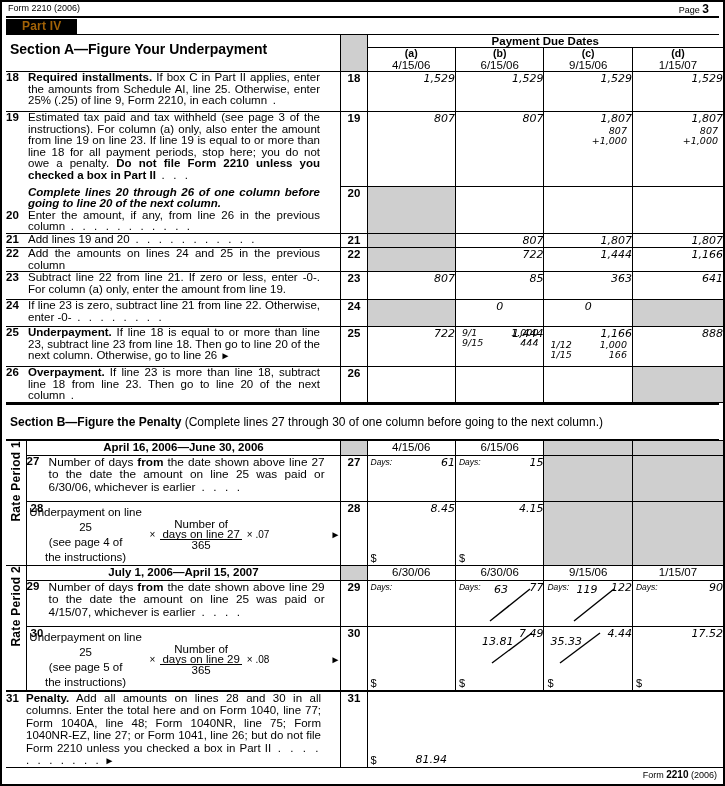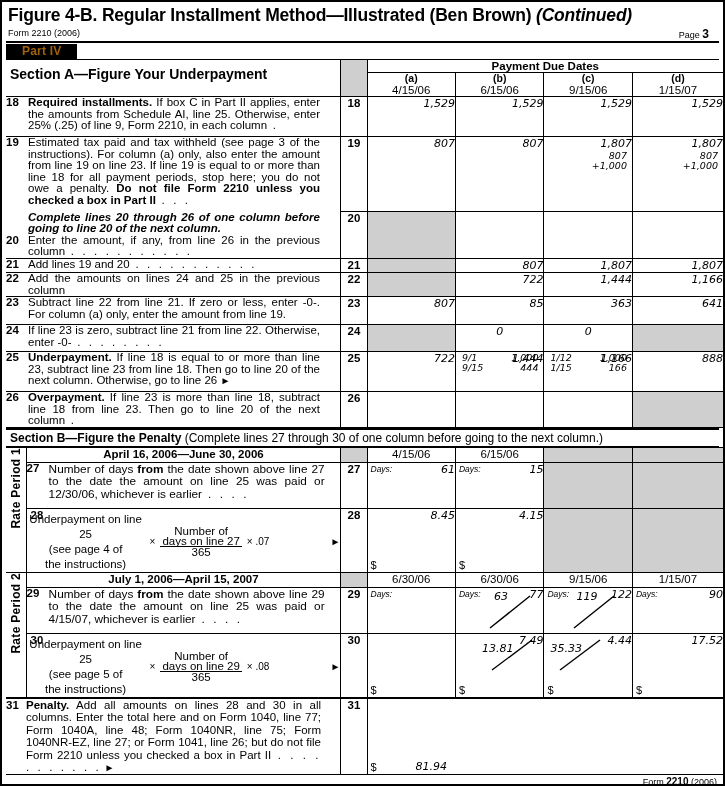--- a/index.html
+++ b/index.html
@@ -52,21 +52,21 @@
   .txt .body{display:inline-block;width:292px;vertical-align:top;text-align:justify;}
   .leader{letter-spacing:2.6px;}
 
   
   .pdd{font-weight:bold;font-size:12.5px;text-align:center;padding:1px 0;}
   .colhd{text-align:center;font-size:10.5px;line-height:11.5px;padding:1px 0 1px 0;}
   .colhd b{font-size:10.5px;}
   .secA{font-weight:bold;font-size:14px;padding:6px 0 0 4px;}
 
   
-  .secbar{font-size:12px;padding:1px 4px;border-top:2px solid #000;border-bottom:1px solid #000;}
+  .secbar{font-size:12px;padding:10px 4px;border-top:2px solid #000;border-bottom:1px solid #000;}
   .secbar b{font-weight:bold;}
 
   
   .rp{width:20px;text-align:center;vertical-align:middle;}
   .rp span{display:inline-block;writing-mode:vertical-rl;transform:rotate(180deg);
            font-weight:bold;font-size:12px;letter-spacing:0.3px;white-space:nowrap;}
 
   .periodhd{font-weight:bold;font-size:12.5px;text-align:center;padding:2px 0 1px 0;}
   .dateshd{font-size:11.5px;text-align:center;padding:1px 0;}
   .dayslbl{font-style:italic;font-size:8.5px;padding:1px 0 0 3px;font-family:"Liberation Sans",sans-serif;}
@@ -94,25 +94,20 @@
   .l31txt{font-size:11.3px;line-height:12.4px;padding:2px 4px 1px 4px;text-align:justify;}
   #footer{position:relative;height:15px;}
   #footer .ff{position:absolute;right:6px;top:1px;font-size:9px;}
   #footer .ff b{font-size:10px;}
 </style>
 </head>
 <body>
 
 <div id="page">
 
-  <div id="caption">
-    <span class="ttl">Figure 4-B.</span>
-    <span class="ttl">Regular Installment Method—Illustrated (Ben Brown)</span>
-    <span class="cont">(Continued)</span>
-  </div>
 
   <div id="formhdr">
     <span class="left">Form 2210 (2006)</span>
     <span class="right"><span>Page</span> <b>3</b></span>
   </div>
 
   <div id="partbar">
     <span class="tag">Part IV</span>
   </div>
 
@@ -257,21 +252,21 @@
                 <span>1,000</span>
               </div>
           <div class="hw-two">
                 <span>9/15</span>
                 <span>444</span>
               </div>
         </div>
         <span class="hand">1,444</span>
       </td>
       <td class="amt">
-        <div class="hand" style="position:absolute;top:1px;left:0;width:100%;font-size:9.5px;line-height:10px">
+        <div class="hand" style="position:absolute;top:13px;left:0;width:100%;font-size:9.5px;line-height:10px">
           <div class="hw-two">
                 <span>1/12</span>
                 <span>1,000</span>
               </div>
           <div class="hw-two">
                 <span>1/15</span>
                 <span>166</span>
               </div>
         </div>
         <span class="hand">1,166</span>
@@ -315,21 +310,21 @@
       <td class="periodhd">April 16, 2006—June 30, 2006</td>
       <td class="gray"></td>
       <td class="dateshd">4/15/06</td>
       <td class="dateshd">6/15/06</td>
       <td class="gray"></td>
       <td class="gray nb-r"></td>
     </tr>
 
     <tr style="height:46px">
       <td class="txt">
-        <span class="num">27</span><span class="body" style="width:276px;font-size:11.8px;line-height:12.4px"><span>Number of days </span><b>from</b><span> the date shown above line 27 to the date the amount on line 25 was paid or 12/30/06, whichever is earlier</span><span class="leader"> . . . .</span></span>
+        <span class="num">27</span><span class="body" style="width:276px;font-size:11.8px;line-height:12.4px"><span>Number of days </span><b>from</b><span> the date shown above line 27 to the date the amount on line 25 was paid or 6/30/06, whichever is earlier</span><span class="leader"> . . . .</span></span>
       </td>
       <td class="lineno">27</td>
       <td class="amt">
         <div class="dayslbl" style="position:absolute;top:0;left:0">Days:</div>
         <span class="hand">61</span>
       </td>
       <td class="amt">
         <div class="dayslbl" style="position:absolute;top:0;left:0">Days:</div>
         <span class="hand">15</span>
       </td>

